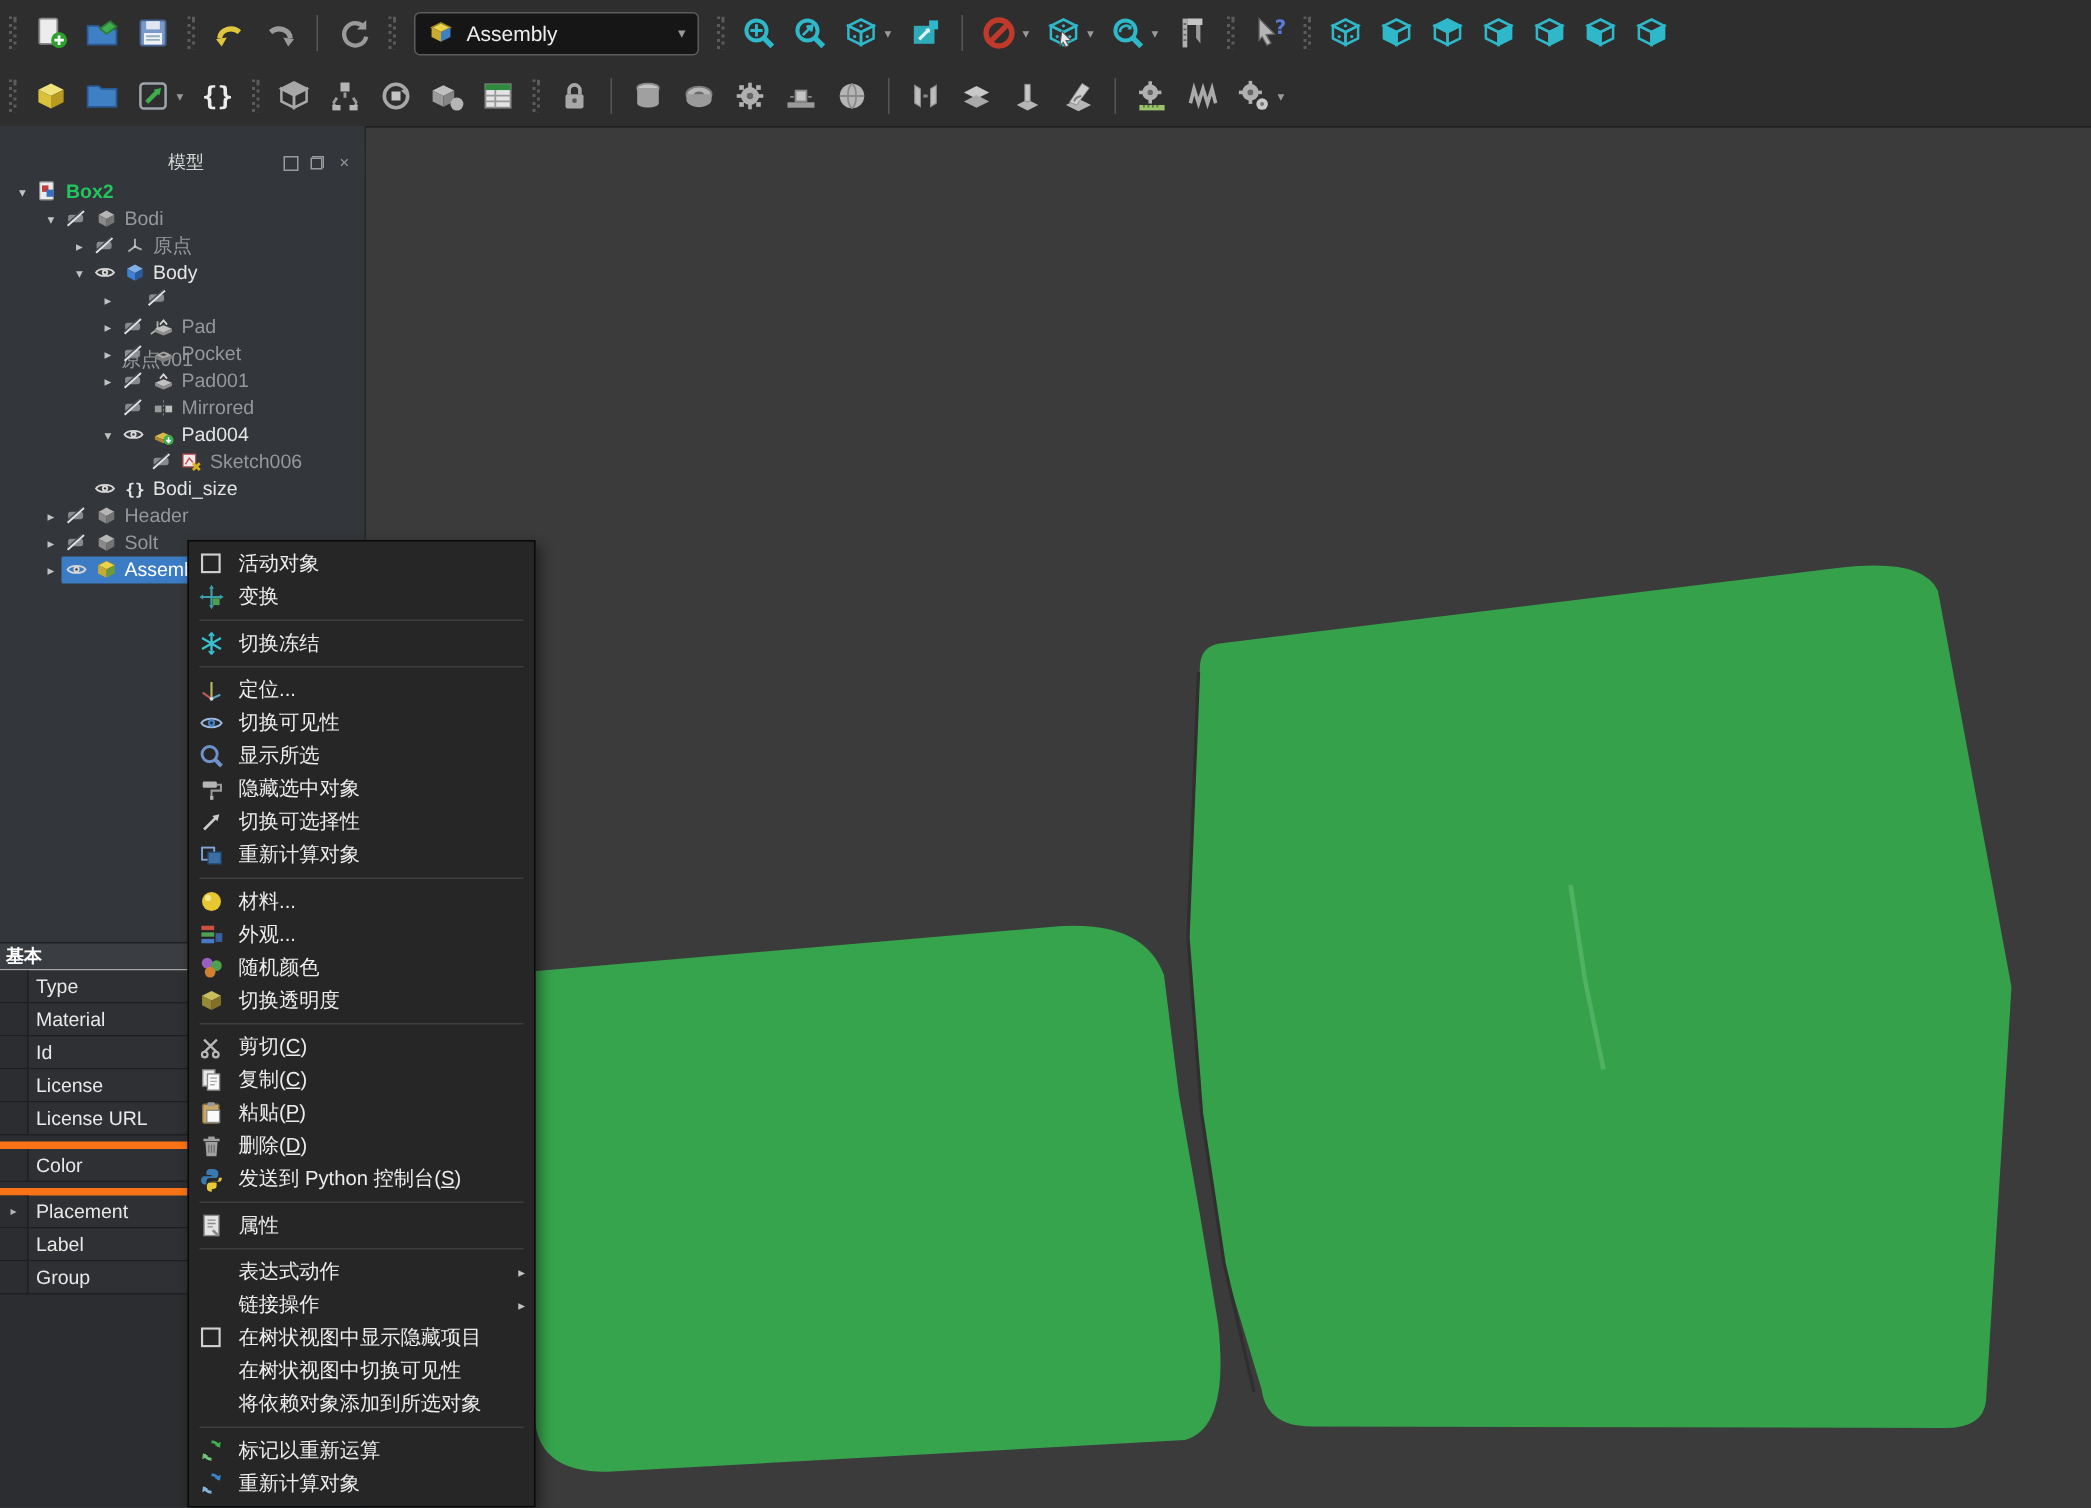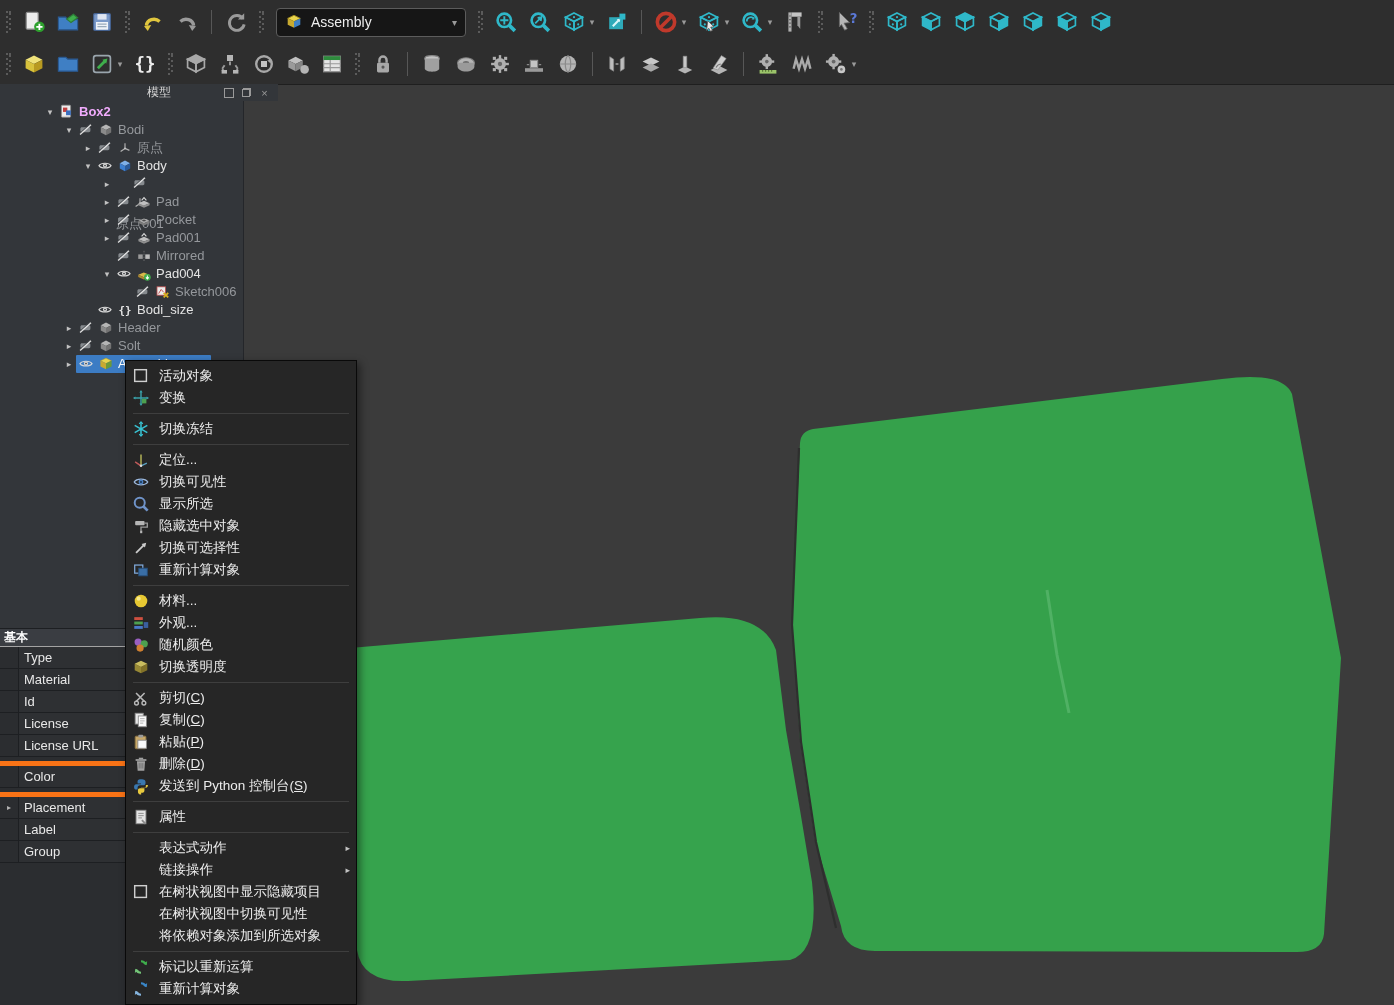--- a/index.html
+++ b/index.html
@@ -17,38 +17,38 @@
   .thandle{width:5px;height:22px;margin:0 6px;flex:none;
      background:repeating-linear-gradient(180deg,#5b5b5b 0 2px,transparent 2px 5px),
                 repeating-linear-gradient(180deg,#5b5b5b 0 2px,transparent 2px 5px);
      background-size:2px 100%,2px 100%;background-position:0 0,3px 2px;background-repeat:repeat-y;}
   .wbcombo{height:27px;min-width:172px;background:#161616;border:1px solid #5c5c5c;border-radius:4px;
      display:flex;align-items:center;padding:0 8px;margin:0 6px;color:#eee;font-size:14px;flex:none;}
   .wbcombo .ic{width:18px;height:18px;margin-right:8px;}
   .wbcombo .caret{margin-left:auto;color:#9a9a9a;font-size:10px;padding-left:26px;}
   
   #leftcol{position:absolute;left:0;top:84px;width:243px;height:921px;background:#33363a;border-right:1px solid #24262a;z-index:6;}
-  #treepanel{position:absolute;left:0;top:0;width:243px;height:544px;padding-left:35px;}
+  #treepanel{position:absolute;left:0;top:16px;width:243px;height:544px;}
   .ptitle{height:17px;display:flex;align-items:center;color:#d6d6d6;font-size:12px;background:#33363a;}
   .ptitle .tx{flex:1;text-align:center;padding-left:60px;}
   .pbtns{display:flex;align-items:center;gap:7px;padding-right:8px;}
   .pbtn{width:11px;height:11px;display:flex;align-items:center;justify-content:center;color:#9a9a9a;font-size:11px;}
   .pbtn .sq{width:8px;height:8px;border:1px solid #9a9a9a;}
   .pbtn .sq2{width:9px;height:9px;position:relative;}
   .pbtn .sq2 i{position:absolute;width:6px;height:6px;border:1px solid #9a9a9a;display:block;}
   .pbtn .sq2 i:first-child{right:0;top:0;} .pbtn .sq2 i:last-child{left:0;bottom:0;background:#33363a;}
   #tree{position:relative;padding-top:2px;font-size:13px;}
   .trow{position:relative;height:18px;line-height:18px;white-space:nowrap;}
   .texp{position:absolute;top:0;width:14px;text-align:center;color:#c2c2c2;font-size:9px;}
   .tinner{position:absolute;top:0;height:18px;display:flex;align-items:center;gap:4px;padding:0 5px 0 2px;}
   .tinner.sel{background:#3c7cc4;border-radius:1px;min-width:128px;}
   .tvis,.ticon{width:16px;height:16px;flex:none;}
   .tlabel{color:#e4e4e4;}
   .trow.dim .tlabel{color:#95989c;}
-  .trow.bold .tlabel{font-weight:bold;color:#f0abfc;}
+  .trow.bold .tlabel{font-weight:bold;color:#22c55e;}
   .tinner.sel .tlabel{color:#fff;}
   
   #proppanel{position:absolute;left:0;top:544px;width:243px;bottom:0;background:#2b2d30;border-top:1px solid #1d1f22;}
   .phead{height:17px;line-height:17px;background:#3a3d42;color:#fff;font-weight:bold;font-size:12px;padding-left:4px;border-bottom:1px solid #a3a3a3;}
   .prow{height:21px;display:flex;align-items:center;border-bottom:1px solid #1d1f22;background:#2e3033;}
   .prow.gap{margin-top:4px;border-top:5px solid #f97316;}
   .pgut{width:18px;flex:none;color:#b5b5b5;font-size:8px;text-align:center;border-right:1px solid #1d1f22;align-self:stretch;display:flex;align-items:center;justify-content:center;background:#2b2d30;}
   .plabel{padding-left:5px;color:#e8e8e8;font-size:13px;flex:1;border-right:1px solid #1d1f22;align-self:stretch;display:flex;align-items:center;}
   
   #ctxmenu{position:absolute;left:125px;top:360px;width:230px;background:#262626;border:1px solid #090909;

